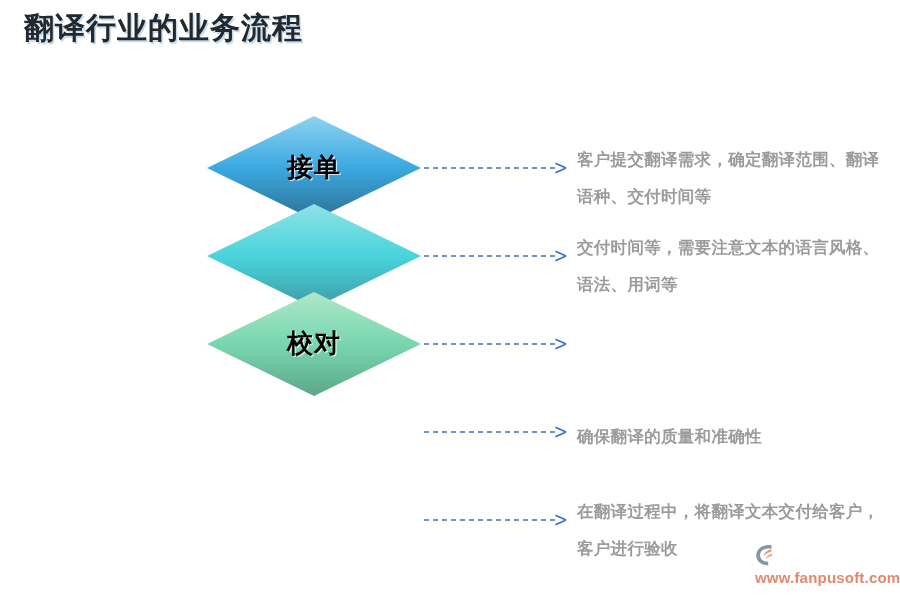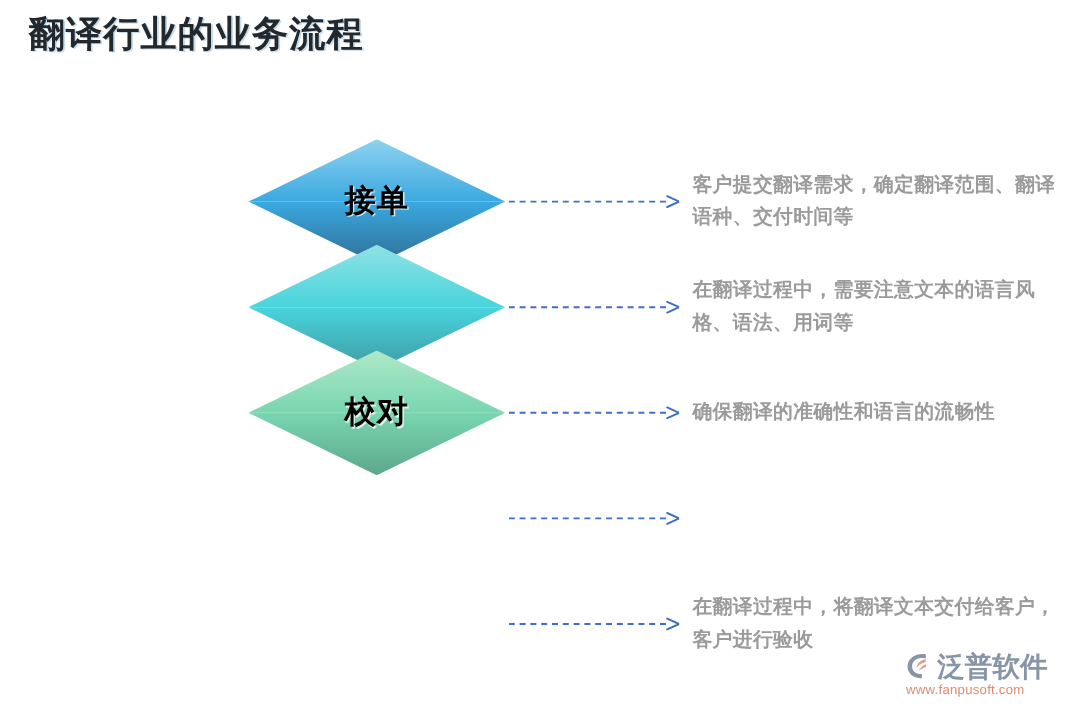--- a/index.html
+++ b/index.html
@@ -97,21 +97,21 @@
   .connector svg { display: block; }
 
   
   .annotation {
     position: absolute;
     left: 577px;
     width: 310px;
     color: #9b9b9b;
     font-size: 16.5px;
     font-weight: bold;
-    line-height: 27px;
+    line-height: 37px;
     letter-spacing: 0.3px;
   }
 
   
   #logo {
     position: absolute;
     left: 752px;
     top: 542px;
     width: 140px;
     height: 52px;
@@ -129,22 +129,22 @@
   #logo-word {
     font-size: 23px;
     font-weight: bold;
     color: #8795a8;
     letter-spacing: 0px;
     line-height: 26px;
   }
   #logo-url {
     margin-top: 1px;
     margin-left: 3px;
-    font-size: 11px;
-    font-weight: normal;
+    font-size: 15px;
+    font-weight: bold;
     color: #e08a6e;
     letter-spacing: 0.2px;
   }
 </style>
 </head>
 <body style="background: rgb(255, 255, 255);">
 
 <div id="slide">
 
   <div id="page-title">翻译行业的业务流程</div>
@@ -170,57 +170,56 @@
           <div class="facet-top" style="background: linear-gradient(rgb(143, 226, 230) 0%, rgb(73, 212, 220) 100%);"></div>
           <div class="facet-bottom" style="background: linear-gradient(rgb(73, 212, 220) 0%, rgb(63, 155, 164) 100%);"></div>
         </div>
       </div>
       <div class="connector" style="left: 424px; top: 249px; width: 142px;">
         <svg width="142" height="14" viewBox="0 0 142 14">
           <line x1="0" y1="7" x2="133" y2="7" stroke="#3f6fc4" stroke-width="1.6" stroke-dasharray="5,4"></line>
           <path d="M132 2.5 L142 7 L132 11.5" fill="none" stroke="#3f6fc4" stroke-width="1.6" stroke-linecap="round" stroke-linejoin="round"></path>
         </svg>
       </div>
-      <div class="annotation" style="top: 229px;">在翻译过程中，需要注意文本的语言风格、语法、用词等</div>
+      <div class="annotation" style="top: 229px;">交付时间等，需要注意文本的语言风格、语法、用词等</div>
       <div class="stage" style="top: 292px;">
         <div class="diamond-shape">
           <div class="facet-top" style="background: linear-gradient(rgb(174, 232, 200) 0%, rgb(121, 214, 176) 100%);"></div>
           <div class="facet-bottom" style="background: linear-gradient(rgb(121, 214, 176) 0%, rgb(92, 168, 138) 100%);"></div>
         </div>
         <div class="stage-label">校对</div>
       </div>
       <div class="connector" style="left: 424px; top: 337px; width: 142px;">
         <svg width="142" height="14" viewBox="0 0 142 14">
           <line x1="0" y1="7" x2="133" y2="7" stroke="#3f6fc4" stroke-width="1.6" stroke-dasharray="5,4"></line>
           <path d="M132 2.5 L142 7 L132 11.5" fill="none" stroke="#3f6fc4" stroke-width="1.6" stroke-linecap="round" stroke-linejoin="round"></path>
         </svg>
       </div>
-      <div class="annotation" style="top: 330px;">确保翻译的准确性和语言的流畅性</div>
       <div class="connector" style="left: 424px; top: 425px; width: 142px;">
         <svg width="142" height="14" viewBox="0 0 142 14">
           <line x1="0" y1="7" x2="133" y2="7" stroke="#3f6fc4" stroke-width="1.6" stroke-dasharray="5,4"></line>
           <path d="M132 2.5 L142 7 L132 11.5" fill="none" stroke="#3f6fc4" stroke-width="1.6" stroke-linecap="round" stroke-linejoin="round"></path>
         </svg>
       </div>
+      <div class="annotation" style="top: 418px;">确保翻译的质量和准确性</div>
       <div class="connector" style="left: 424px; top: 513px; width: 142px;">
         <svg width="142" height="14" viewBox="0 0 142 14">
           <line x1="0" y1="7" x2="133" y2="7" stroke="#3f6fc4" stroke-width="1.6" stroke-dasharray="5,4"></line>
           <path d="M132 2.5 L142 7 L132 11.5" fill="none" stroke="#3f6fc4" stroke-width="1.6" stroke-linecap="round" stroke-linejoin="round"></path>
         </svg>
       </div>
       <div class="annotation" style="top: 493px;">在翻译过程中，将翻译文本交付给客户，客户进行验收</div>
     </div>
 
   <div id="logo">
     <div id="logo-row">
       <span id="logo-mark">
         <svg viewBox="0 0 26 26" width="26" height="26" aria-hidden="true">
           <path d="M19.5 3.2 C12.5 2.0 5.0 5.5 4.3 12.6 C3.7 19.0 9.6 23.6 16.2 23.2 L16.2 19.6 C11.4 19.9 7.6 16.9 8.1 12.5 C8.6 7.8 13.6 5.6 19.5 6.7 Z" fill="#8795a8"></path>
           <path d="M19.4 7.3 C15.6 7.8 12.3 10.6 11.6 14.5 C13.8 12.0 16.6 10.2 19.4 9.6 Z" fill="#e79a7e"></path>
           <path d="M19.8 11.6 C17.0 12.6 14.6 14.6 13.4 17.2 C15.6 15.4 17.8 14.2 19.8 13.8 Z" fill="#e79a7e"></path>
         </svg>
       </span>
-      <span id="logo-word">泛普软件</span>
     </div>
     <div id="logo-url">www.fanpusoft.com</div>
   </div>
 
 </div>
 
 </body></html>

